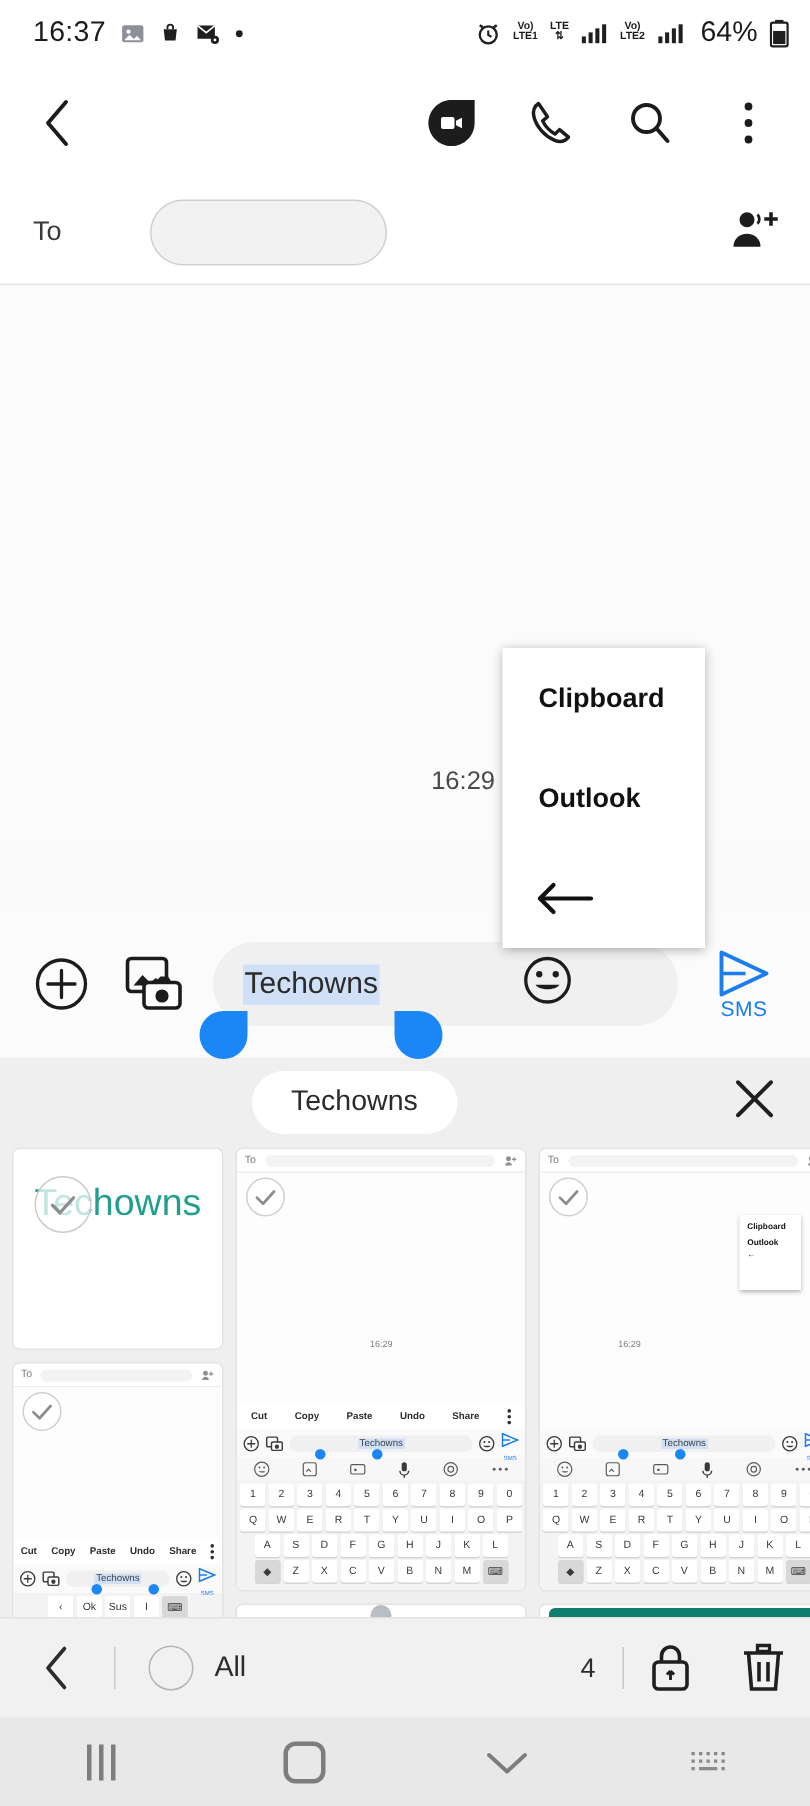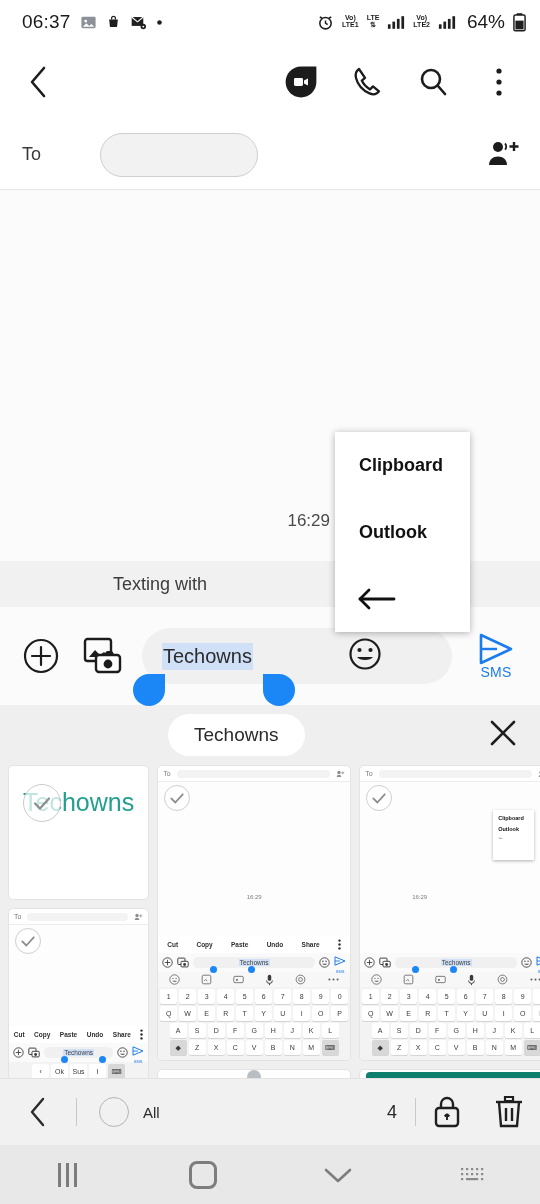--- a/index.html
+++ b/index.html
@@ -192,21 +192,21 @@
   
   .actionbar {
     position:absolute; top:1078px; left:0; width:540px; height:67px;
     background:#f1f1f1; display:flex; align-items:center;
     border-top:1px solid #e2e2e2;
   }
   .ab-back { width:76px; display:flex; justify-content:center; }
   .ab-div { width:1px; height:28px; background:#c9c9c9; }
   .ab-all { display:flex; align-items:center; gap:14px; margin-left:22px; }
   .ab-circle { width:30px; height:30px; border-radius:50%; border:1px solid #b5b5b5; }
-  .ab-all-label { font-size:15px; color:#2b2b2b; }
+  .ab-all-label { font-size:19px; color:#2b2b2b; }
   .ab-spacer { flex:1; }
   .ab-count { font-size:18px; color:#2b2b2b; margin-right:18px; }
   .ab-lock { width:62px; display:flex; justify-content:center; }
   .ab-trash { width:62px; display:flex; justify-content:center; }
 
   
   .navbar {
     position:absolute; top:1145px; left:0; width:540px; height:59px;
     background:#e8e8e8; display:flex; align-items:center;
   }
@@ -215,21 +215,21 @@
   .nav-recents i { display:block; width:3px; height:24px; background:#7d7d7d; }
   .nav-home { width:28px; height:28px; border:3px solid #7d7d7d; border-radius:8px; }
 </style>
 </head>
 <body>
 
 <div id="screen">
 
   <div class="statusbar">
     <div class="sb-left">
-      <span class="sb-clock">06:37</span>
+      <span class="sb-clock">16:37</span>
       <span class="ic">
         <svg width="17" height="17" viewBox="0 0 24 24">
             <rect x="2" y="4" width="20" height="16" rx="2" fill="#8c9097"></rect>
             <circle cx="8" cy="10" r="2" fill="#fff"></circle>
             <path d="M4 18l5-5 4 4 3-3 4 4z" fill="#fff"></path>
           </svg>
       </span>
       <span class="ic">
         <svg width="15" height="16" viewBox="0 0 24 24">
             <path d="M5 8h14l-1.4 12H6.4z" fill="#1f1f1f"></path>
@@ -343,23 +343,20 @@
         <path d="M3 27c0-5.2 4-8.6 9-8.6s9 3.4 9 8.6z" fill="#1c1c1c"></path>
         <path d="M19 5.5c1.6 1.6 1.6 4.6 0 6.2" stroke="#1c1c1c" stroke-width="1.8" fill="none"></path>
         <path d="M28 4v9M23.5 8.5h9" stroke="#1c1c1c" stroke-width="2.4"></path>
       </svg>
     </div>
   </div>
 
   <div class="convo">
     <div class="msg-time">16:29</div>
   </div>
-  <div class="texting-band">
-    <span>Texting with</span>
-  </div>
 
   <div class="popup">
     <div class="popup-item">Clipboard</div>
     <div class="popup-item">Outlook</div>
     <div class="popup-back">
       <svg width="42" height="26" viewBox="0 0 42 26">
         <path d="M3 13h34" stroke="#111" stroke-width="2.8" stroke-linecap="round"></path>
         <path d="M12 4L3 13l9 9" stroke="#111" stroke-width="2.8" fill="none" stroke-linecap="round" stroke-linejoin="round"></path>
       </svg>
     </div>

